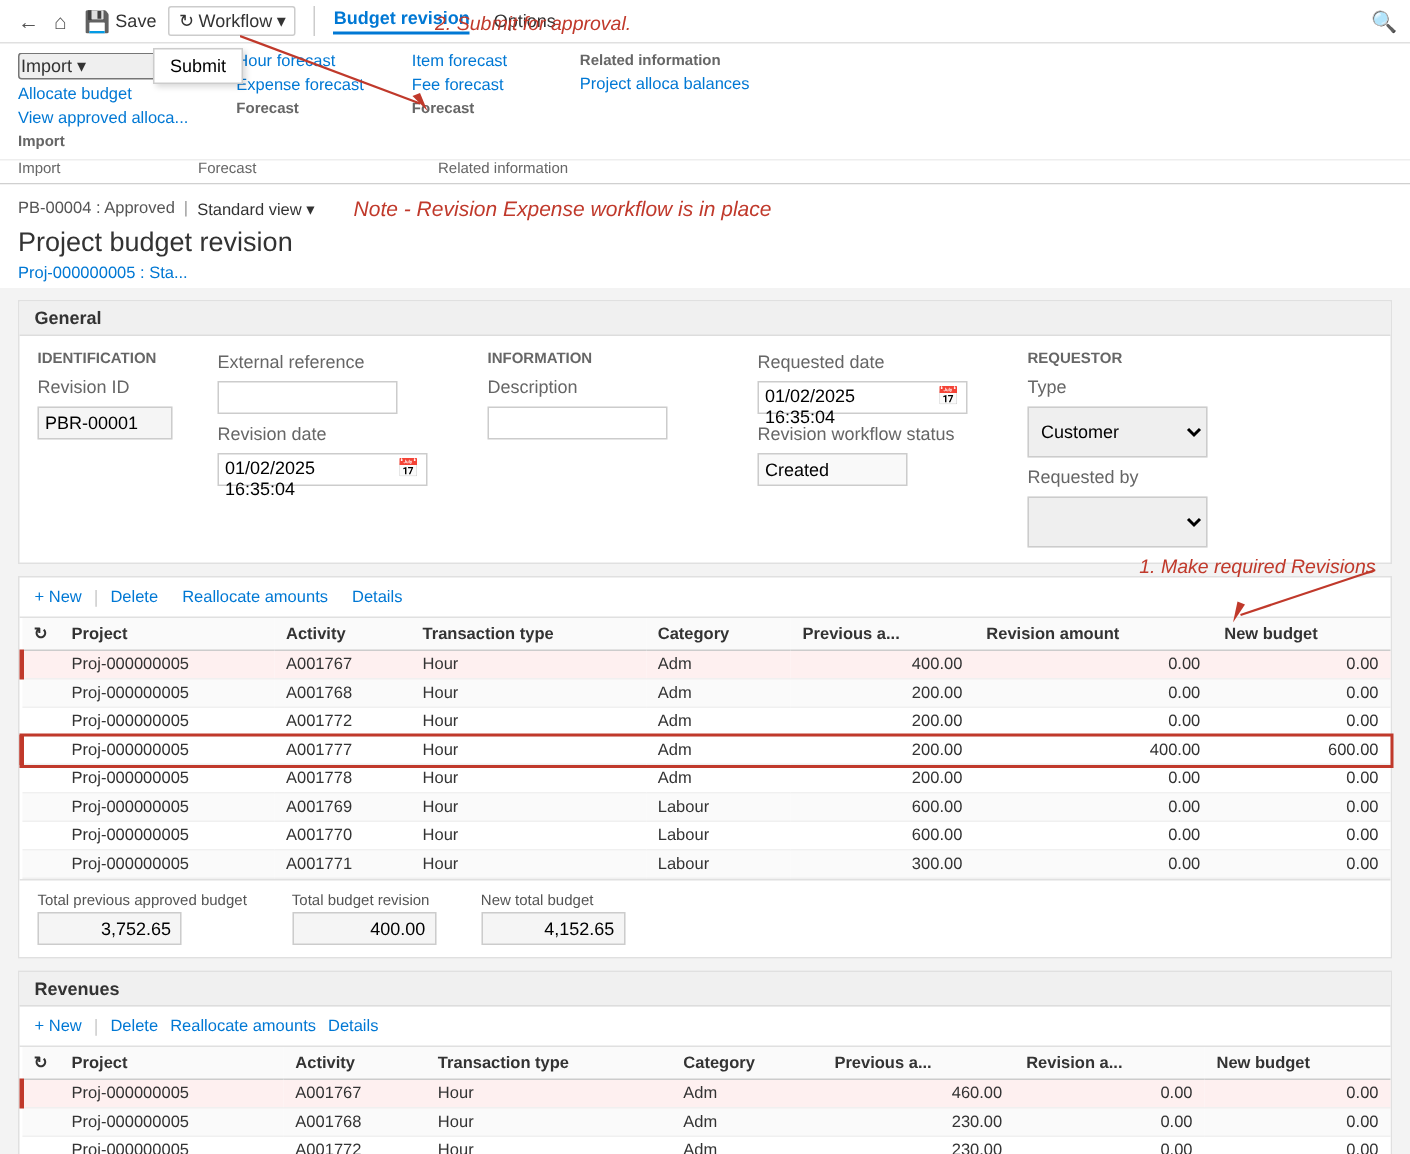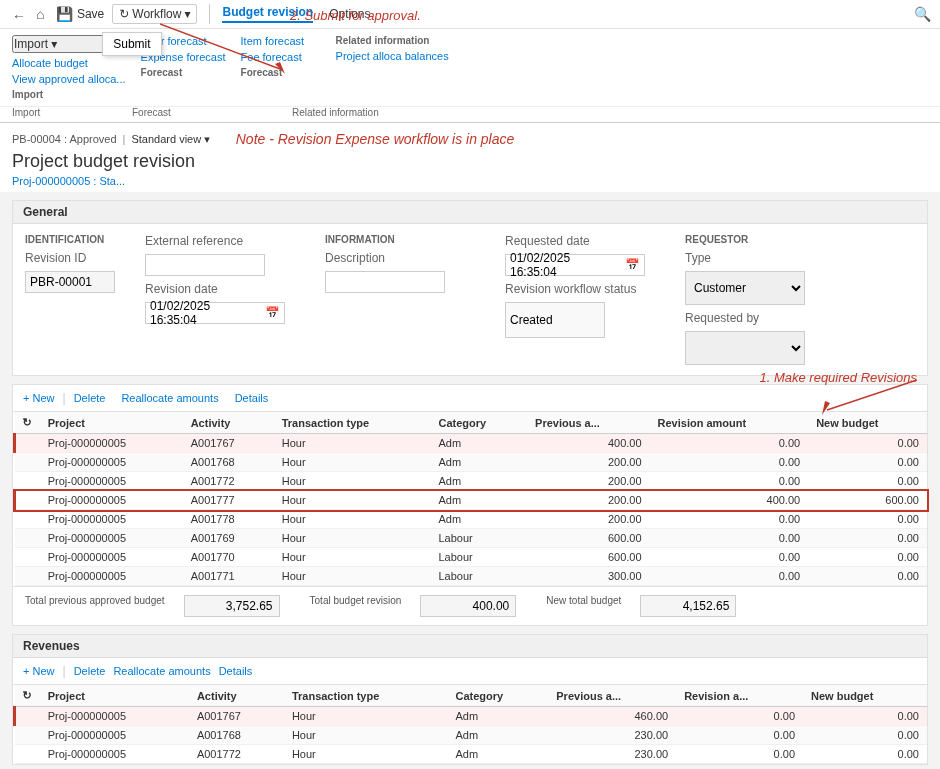--- a/index.html
+++ b/index.html
@@ -14,21 +14,21 @@
     .save-btn .icon { font-size: 14px; color: #555; }
     .workflow-btn { display: flex; align-items: center; gap: 3px; background: none; border: 1px solid #ccc; border-radius: 2px; cursor: pointer; padding: 2px 6px; font-size: 12px; color: #333; }
     .tab-active { color: #0078d4; border-bottom: 2px solid #0078d4; padding-bottom: 2px; font-size: 12px; font-weight: 600; }
     .tab-inactive { color: #333; font-size: 12px; padding: 0 8px; cursor: pointer; }
     .search-icon-btn { background: none; border: none; cursor: pointer; font-size: 14px; color: #555; margin-left: auto; }
 
     
     .submit-tooltip { position: relative; display: inline-block; }
     .submit-popup { position: absolute; top: 28px; left: -10px; background: #fff; border: 1px solid #ccc; padding: 4px 10px; z-index: 100; white-space: nowrap; box-shadow: 2px 2px 4px rgba(0,0,0,0.15); font-size: 12px; cursor: pointer; }
 
-    .ribbon { display: flex; gap: 15px; padding: 6px 28px 6px 12px; align-items: flex-start; }
+    .ribbon { display: flex; gap: 32px; padding: 6px 28px 6px 12px; align-items: flex-start; }
     .ribbon-group { display: flex; flex-direction: column; gap: 4px; min-width: 80px; }
     .ribbon-group-title { font-size: 10px; color: #666; font-weight: 600; text-transform: none; }
     .ribbon-item { font-size: 11px; color: #0078d4; cursor: pointer; text-decoration: none; }
     .import-btn { display: flex; align-items: center; gap: 2px; font-size: 11px; cursor: pointer; color: #333; }
     .annotation-note { color: #c0392b; font-size: 14px; font-style: italic; font-weight: 500; }
 
     
     .page-header { background: #fff; padding: 8px 12px 4px 12px; }
     .breadcrumb-bar { display: flex; align-items: center; gap: 6px; margin-bottom: 4px; }
     .breadcrumb-text { font-size: 11px; color: #555; }
@@ -41,37 +41,37 @@
     .form-area { background: #fff; margin: 8px 12px; border: 1px solid #e0e0e0; }
     .section-header { background: #f0f0f0; padding: 4px 10px; font-size: 12px; font-weight: 600; color: #333; border-bottom: 1px solid #ddd; }
 
     .general-section { padding: 10px 12px; display: flex; gap: 20px; }
     .field-group { display: flex; flex-direction: column; gap: 6px; min-width: 100px; }
     .field-group-wide { min-width: 160px; }
     .field-label { font-size: 10px; color: #666; font-weight: 600; text-transform: uppercase; }
     .field-label-normal { font-size: 12px; color: #666; }
     .field-input { border: 1px solid #ccc; padding: 2px 4px; font-size: 12px; width: 120px; height: 22px; }
     .field-input-id { border: 1px solid #ccc; padding: 2px 4px; font-size: 12px; width: 90px; height: 22px; background: #f5f5f5; }
-    .field-input-date { border: 1px solid #ccc; padding: 2px 4px; font-size: 12px; width: 140px; height: 22px; display: flex; align-items: center; justify-content: space-between; gap: 11px; }
+    .field-input-date { border: 1px solid #ccc; padding: 2px 4px; font-size: 12px; width: 140px; height: 22px; display: flex; justify-content: space-between; gap: 11px; }
     .field-select { border: 1px solid #ccc; padding: 2px 4px; font-size: 12px; width: 120px; height: 34px; }
-    .field-status { border: 1px solid #ccc; padding: 2px 4px; font-size: 12px; width: 100px; height: 36px; background: #f9f9f9; }
+    .field-status { border: 1px solid #ccc; padding: 2px 4px; font-size: 12px; width: 100px; height: 22px; background: #f9f9f9; }
 
     
     .costs-area { background: #fff; margin: 8px 12px; border: 1px solid #e0e0e0; }
     .toolbar-row { display: flex; align-items: center; gap: 8px; padding: 6px 10px; border-bottom: 1px solid #e0e0e0; }
     .tb-btn { background: none; border: none; cursor: pointer; font-size: 11px; color: #0078d4; display: flex; align-items: center; gap: 2px; }
     .tb-btn-plain { background: none; border: none; cursor: pointer; font-size: 11px; color: #0078d4; }
     .tb-separator { color: #ccc; }
 
     table { width: 100%; border-collapse: collapse; }
     th { font-size: 11px; font-weight: 600; color: #333; text-align: left; padding: 4px 8px; border-bottom: 1px solid #ccc; background: #fafafa; }
     td { font-size: 11px; color: #333; padding: 3px 8px; border-bottom: 1px solid #f0f0f0; }
 
     .totals-row { display: flex; gap: 30px; padding: 8px 12px; border-top: 1px solid #e0e0e0; background: #fff; }
-    .total-group { display: flex; flex-direction: row; gap: 19px; }
+    .total-group { display: flex; flex-direction: column; gap: 2px; }
     .total-label { font-size: 10px; color: #555; }
     .total-input { border: 1px solid #ccc; padding: 2px 6px; font-size: 12px; width: 96px; height: 22px; background: #f5f5f5; text-align: right; }
 
     .revenues-area { background: #fff; margin: 8px 12px; border: 1px solid #e0e0e0; }
 
     .page-wrapper { position: relative; width: 940px; }
   </style>
 </head>
 <body>
 

